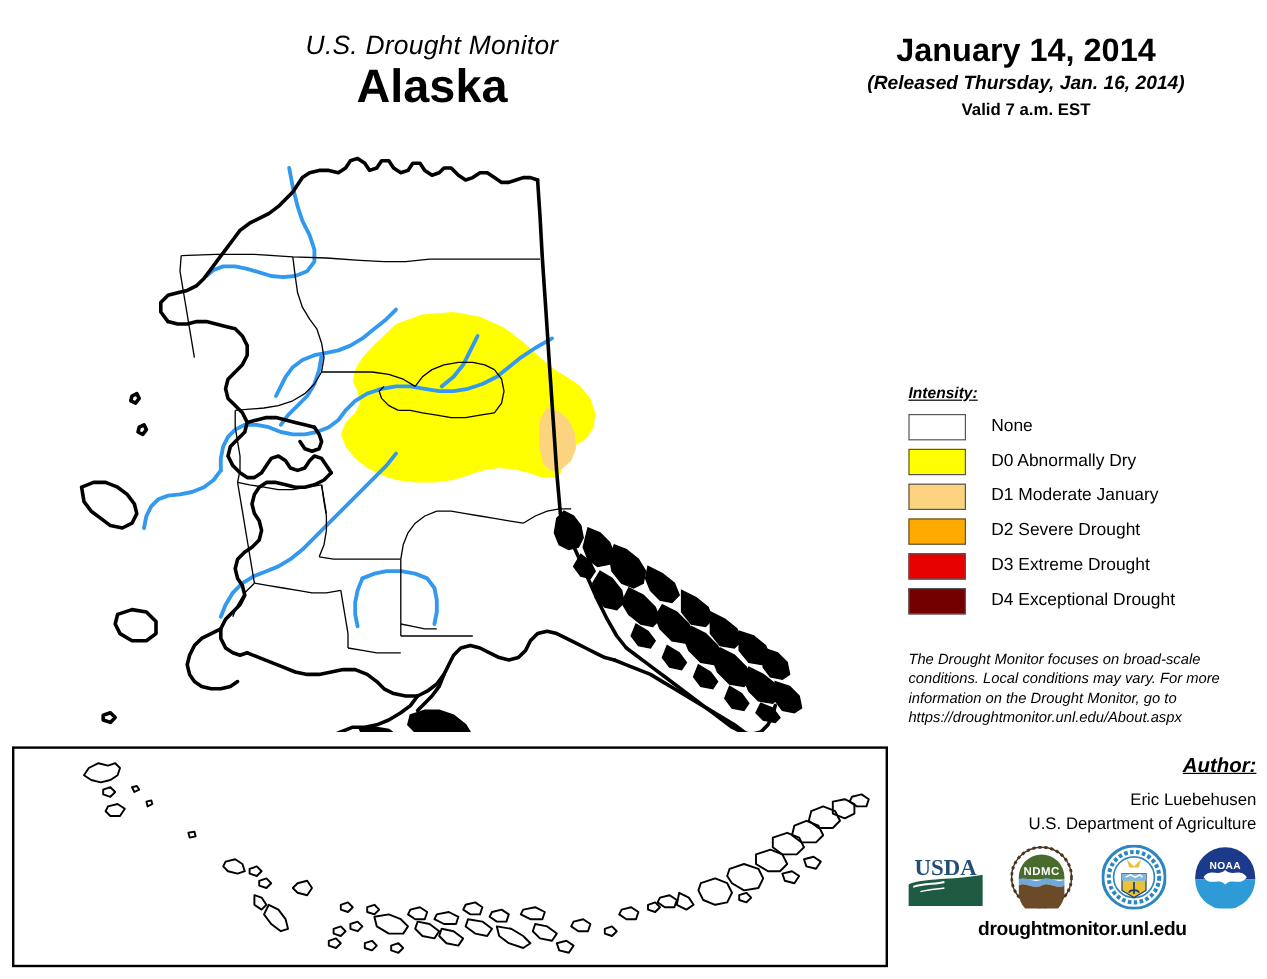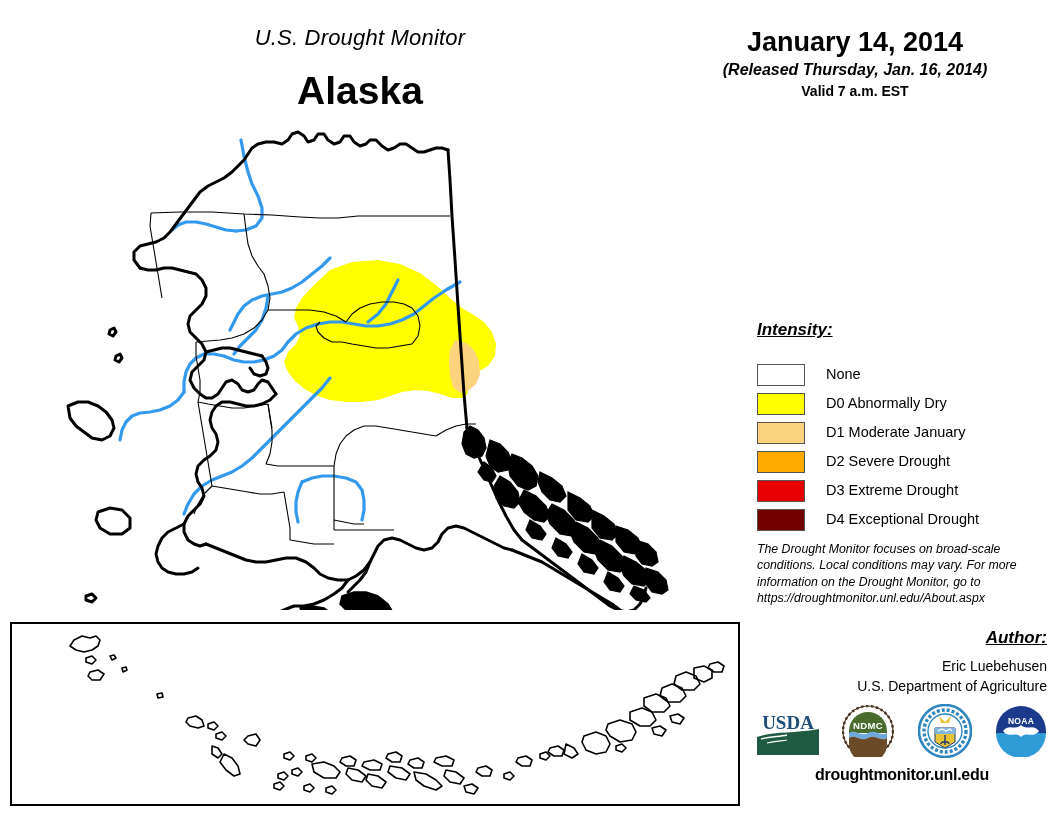--- a/index.html
+++ b/index.html
@@ -28,21 +28,21 @@
     font-size: 22px;
     font-weight: normal;
     font-style: italic;
     letter-spacing: 0.2px;
     line-height: 1.05;
   }
   #region-title {
     font-size: 39px;
     font-weight: bold;
     line-height: 1.12;
-    margin-top: 20px;
+    margin-top: 2px;
   }
 
   #date-block {
     position: absolute;
     left: 690px;
     top: 28px;
     width: 330px;
     text-align: center;
   }
   #date-main {
@@ -88,25 +88,25 @@
   #inset-area svg { display: block; }
 
   
   #legend {
     position: absolute;
     left: 757px;
     top: 320px;
     width: 290px;
   }
   #legend-title {
-    font-size: 17px;
+    font-size: 13px;
     font-weight: bold;
     font-style: italic;
     text-decoration: underline;
-    margin-bottom: 20px;
+    margin-bottom: 6px;
   }
   .legend-row {
     display: flex;
     align-items: center;
     height: 29px;
   }
   .legend-swatch {
     width: 48px;
     height: 22px;
     border: 1px solid #555555;

